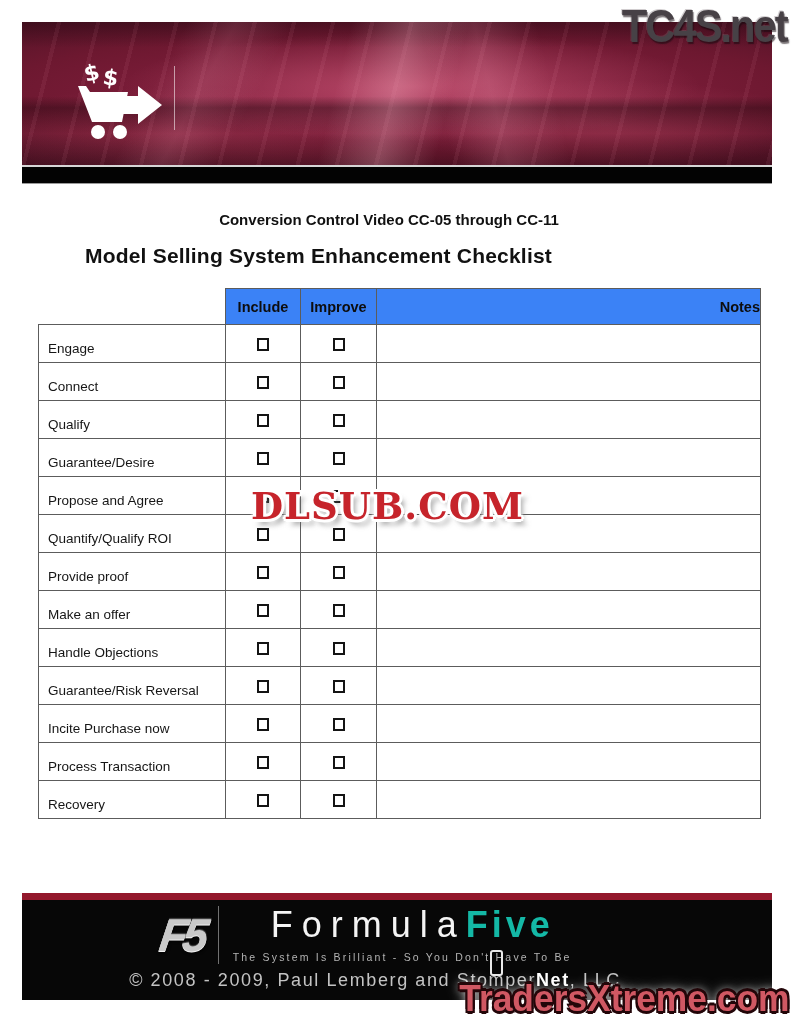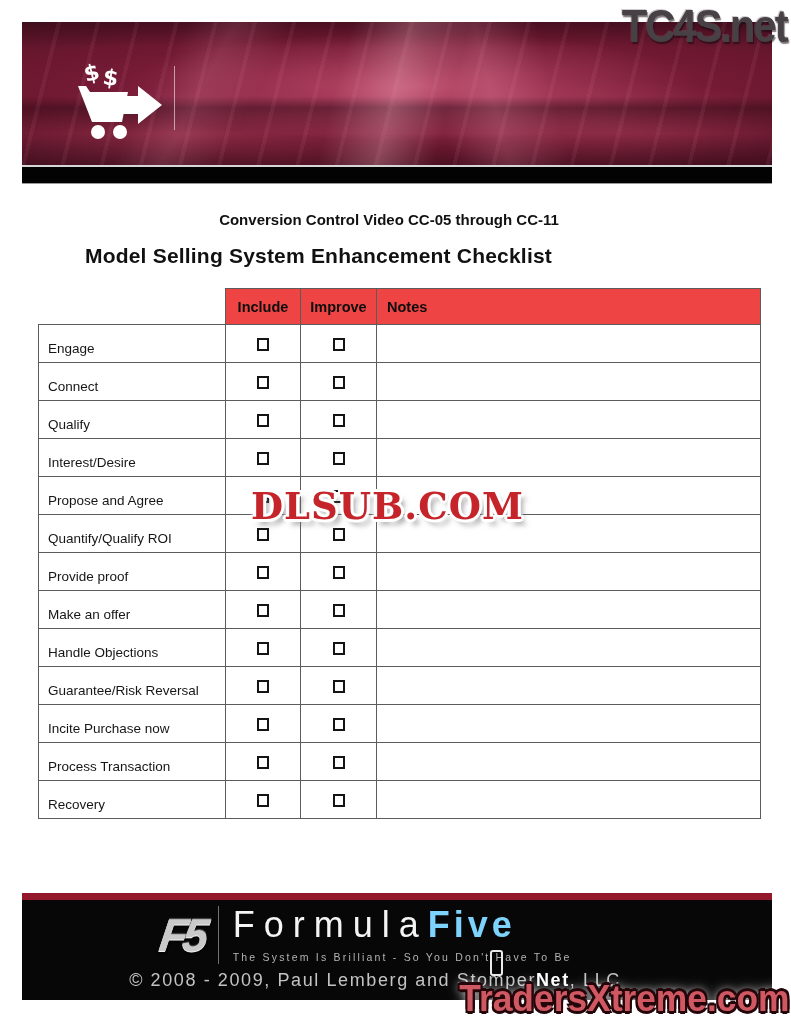--- a/index.html
+++ b/index.html
@@ -96,25 +96,25 @@
   }
 
   
   table.checklist {
     position:absolute; left:38px; top:288px; width:722px;
     border-collapse:collapse; table-layout:fixed;
   }
   .checklist th, .checklist td { border:1px solid #5c5c5c; }
   .checklist th.blank { border:none; background:#fff; }
   .checklist thead th {
-    height:36px; background:#ef4444; color:#0d0d0d;
+    height:36px; background:#3b82f6; color:#0d0d0d;
     font-size:14.5px; font-weight:bold; vertical-align:middle;
   }
   .checklist thead th.center { text-align:center; }
-  .checklist thead th.left { text-align:left; padding-left:10px;margin-left:41px; }
+  .checklist thead th.left { text-align:right; padding-left:10px;margin-left:41px; }
   .checklist tbody td { height:38px; background:#fff; vertical-align:middle; }
   .checklist td.label {
     padding:11px 6px 2px 9px; font-size:13.5px; color:#161616; line-height:17px;
   }
   .checklist td.cb { text-align:center; }
   .checkbox {
     display:inline-block; width:12px; height:13px;
     border:2px solid #141414; background:#fff; vertical-align:middle;
   }
 
@@ -130,22 +130,22 @@
   .footer-logo-row {
     position:absolute; left:138px; top:6px; display:flex; align-items:center;
   }
   .f5-logo {
     font-size:46px; font-weight:bold; font-style:italic; letter-spacing:-5px;
     color:#c9c9c9; transform:skewX(-8deg); padding-right:14px;
     text-shadow:0 1px 0 #f2f2f2, 0 -1px 1px #5a5a5a, 1px 2px 3px #000;
   }
   .footer-sep { width:1px; height:58px; background:rgba(200,200,200,.55); margin-right:14px; }
   .ff-line { line-height:1; white-space:nowrap; }
-  .ff-part1 { font-size:36px; color:#f4f4f4; letter-spacing:9px; font-weight:normal; }
-  .ff-part2 { font-size:36px; color:#7dd3fc; font-weight:bold; letter-spacing:4px; }
+  .ff-part1 { font-size:36px; color:#f4f4f4; letter-spacing:9px; font-weight:normal;margin-left:38px; }
+  .ff-part2 { font-size:36px; color:#14b8a6; font-weight:bold; letter-spacing:4px; }
   .ff-tagline {
     margin-top:8px; font-size:10.5px; color:#b3b3b3; letter-spacing:2.2px; white-space:nowrap;
   }
   .phone-rect {
     position:absolute; left:468px; top:50px; width:13px; height:26px;
     border:2px solid #eaeaea; border-radius:3px; background:transparent;
   }
   .copyright {
     position:absolute; left:0; top:70px; width:750px; text-align:center;
     transform:translateX(-22px);
@@ -215,21 +215,21 @@
     </tr>
 
     <tr>
       <td class="label">Qualify</td>
       <td class="cb"><span class="checkbox"></span></td>
       <td class="cb"><span class="checkbox"></span></td>
       <td class="notes"></td>
     </tr>
 
     <tr>
-      <td class="label">Interest/Desire</td>
+      <td class="label">Guarantee/Desire</td>
       <td class="cb"><span class="checkbox"></span></td>
       <td class="cb"><span class="checkbox"></span></td>
       <td class="notes"></td>
     </tr>
 
     <tr>
       <td class="label">Propose and Agree</td>
       <td class="cb"><span class="checkbox"></span></td>
       <td class="cb"><span class="checkbox"></span></td>
       <td class="notes"></td>

